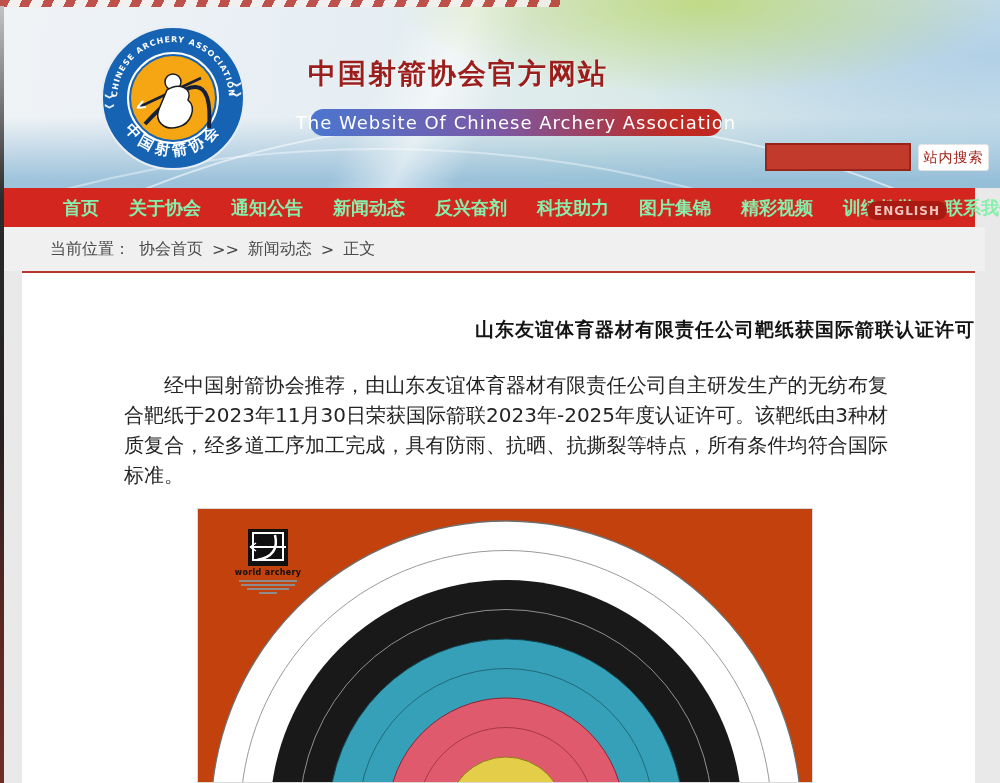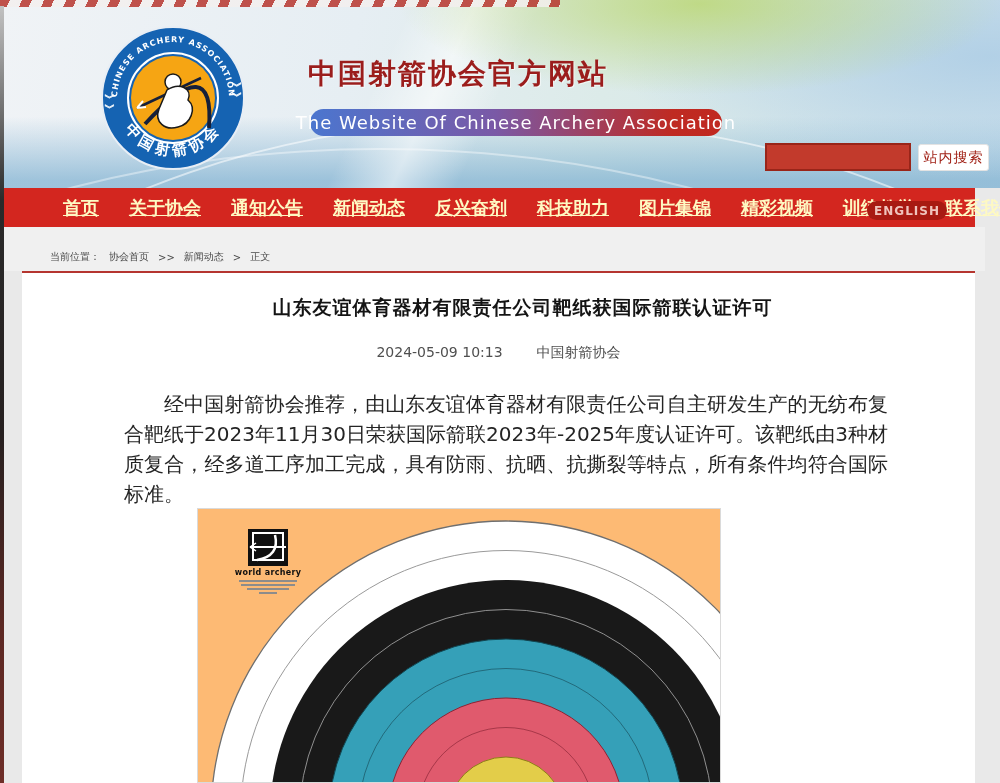--- a/index.html
+++ b/index.html
@@ -37,48 +37,48 @@
     outline:none; color:#fff; font-size:14px; padding:0 6px; }
   .search-btn { position:absolute; left:918px; top:144px; width:71px; height:27px;
     background:#fff; border:1px solid #e3e3e3; border-radius:3px; cursor:pointer;
     color:var(--btn-text-red,#9f1d12); font-size:14px; font-weight:400; letter-spacing:1px;
     display:flex; align-items:center; justify-content:center; }
 
   
   .nav { position:absolute; left:0; top:188px; width:975px; height:39px;
     background:var(--nav-red,#d3261f); display:flex; align-items:center;
     padding-left:63px; gap:30px; }
-  .nav-item { color:#fef9c3; font-size:18px; font-weight:700; white-space:nowrap; cursor:pointer;text-decoration:underline; }
+  .nav-item { color:#86efac; font-size:18px; font-weight:700; white-space:nowrap; cursor:pointer; }
   .english-pill { position:absolute; left:867px; top:201px; width:80px; height:19px; border-radius:10px;
     background:var(--english-bg,#a81a12); color:var(--english-text,#f0c4bd);
     font-size:12px; font-weight:600; letter-spacing:1px;
     display:flex; align-items:center; justify-content:center; cursor:pointer; }
 
   
   .crumb-bar { position:absolute; left:0; top:227px; width:985px; height:44px;
     background:var(--crumb-bg,#f0f0f0); }
-  .crumb-inner { position:absolute; left:50px; top:8px; height:44px; display:flex; align-items:center;
-    font-size:10px; color:#4a4a4a; gap:9px; white-space:nowrap; }
+  .crumb-inner { position:absolute; left:50px; top:0; height:44px; display:flex; align-items:center;
+    font-size:16px; color:#4a4a4a; gap:9px; white-space:nowrap; }
   .crumb-link { cursor:pointer; }
   .red-line { position:absolute; left:22px; top:271px; width:953px; height:2px;
     background:var(--line-red,#b5352f); }
 
   
   .card { position:absolute; left:22px; top:273px; width:953px; height:510px;
     background:var(--card-bg,#ffffff); }
-  .article-title { margin-top:22px; text-align:center; font-size:19px; font-weight:700;
+  .article-title { margin-top:44px; text-align:right; font-size:19px; font-weight:700;
     color:#141414; letter-spacing:1px;padding-left:48px; }
   .article-meta { margin-top:23px; text-align:center; font-size:14px; color:#4f4f4f; }
   .article-meta .src { margin-left:34px; }
   .article-body { margin:27px 87px 0 102px; font-size:20px; line-height:30px; color:#242424;
     text-align:justify; text-indent:2em; }
 
   
-  .image-box { position:absolute; left:175px; top:235px; width:524px; height:275px;
-    background:#fdba74; border:1px solid #dadada; overflow:hidden; }
+  .image-box { position:absolute; left:175px; top:235px; width:616px; height:275px;
+    background:#c2410c; border:1px solid #dadada; overflow:hidden; }
   .target-wrap { position:absolute; left:-13px; top:-14px; width:642px; height:642px; }
   .wa-logo { position:absolute; left:30px; top:20px; width:80px; text-align:center; z-index:2; }
   .wa-square { width:40px; height:37px; background:#101010; margin:0 auto; }
   .wa-label { font-size:8px; font-weight:700; color:#101010; margin-top:2px; letter-spacing:.3px; }
   .wa-lines { margin-top:3px; }
   .wa-lines div { height:2px; background:#8c8c8c; margin:2px auto; }
   .wl1{width:58px;} .wl2{width:54px;} .wl3{width:42px;} .wl4{width:18px;}
 </style>
 </head>
 <body>
@@ -144,23 +144,20 @@
       <span>&gt;&gt;</span>
       <span class="crumb-link">新闻动态</span>
       <span>&gt;</span>
       <span>正文</span>
     </div>
   </div>
   <div class="red-line"></div>
 
   <div class="card">
     <h1 class="article-title">山东友谊体育器材有限责任公司靶纸获国际箭联认证许可</h1>
-    <div class="article-meta">
-      <span>2024-05-09 10:13</span><span class="src">中国射箭协会</span>
-    </div>
     <p class="article-body">经中国射箭协会推荐，由山东友谊体育器材有限责任公司自主研发生产的无纺布复合靶纸于2023年11月30日荣获国际箭联2023年-2025年度认证许可。该靶纸由3种材质复合，经多道工序加工完成，具有防雨、抗晒、抗撕裂等特点，所有条件均符合国际标准。</p>
 
     <div class="image-box">
       <div class="wa-logo">
         <div class="wa-square">
           <svg viewBox="0 0 40 37" width="40" height="37">
             <rect x="5" y="4" width="30" height="27" fill="none" stroke="#ffffff" stroke-width="2"></rect>
             <path d="M 9,31 Q 32,27 27,6" fill="none" stroke="#ffffff" stroke-width="2.5"></path>
             <path d="M 2,18 L 38,18" stroke="#ffffff" stroke-width="2"></path>
             <path d="M 2,18 l 6,-4 M 2,18 l 6,4" stroke="#ffffff" stroke-width="1.5" fill="none"></path>

